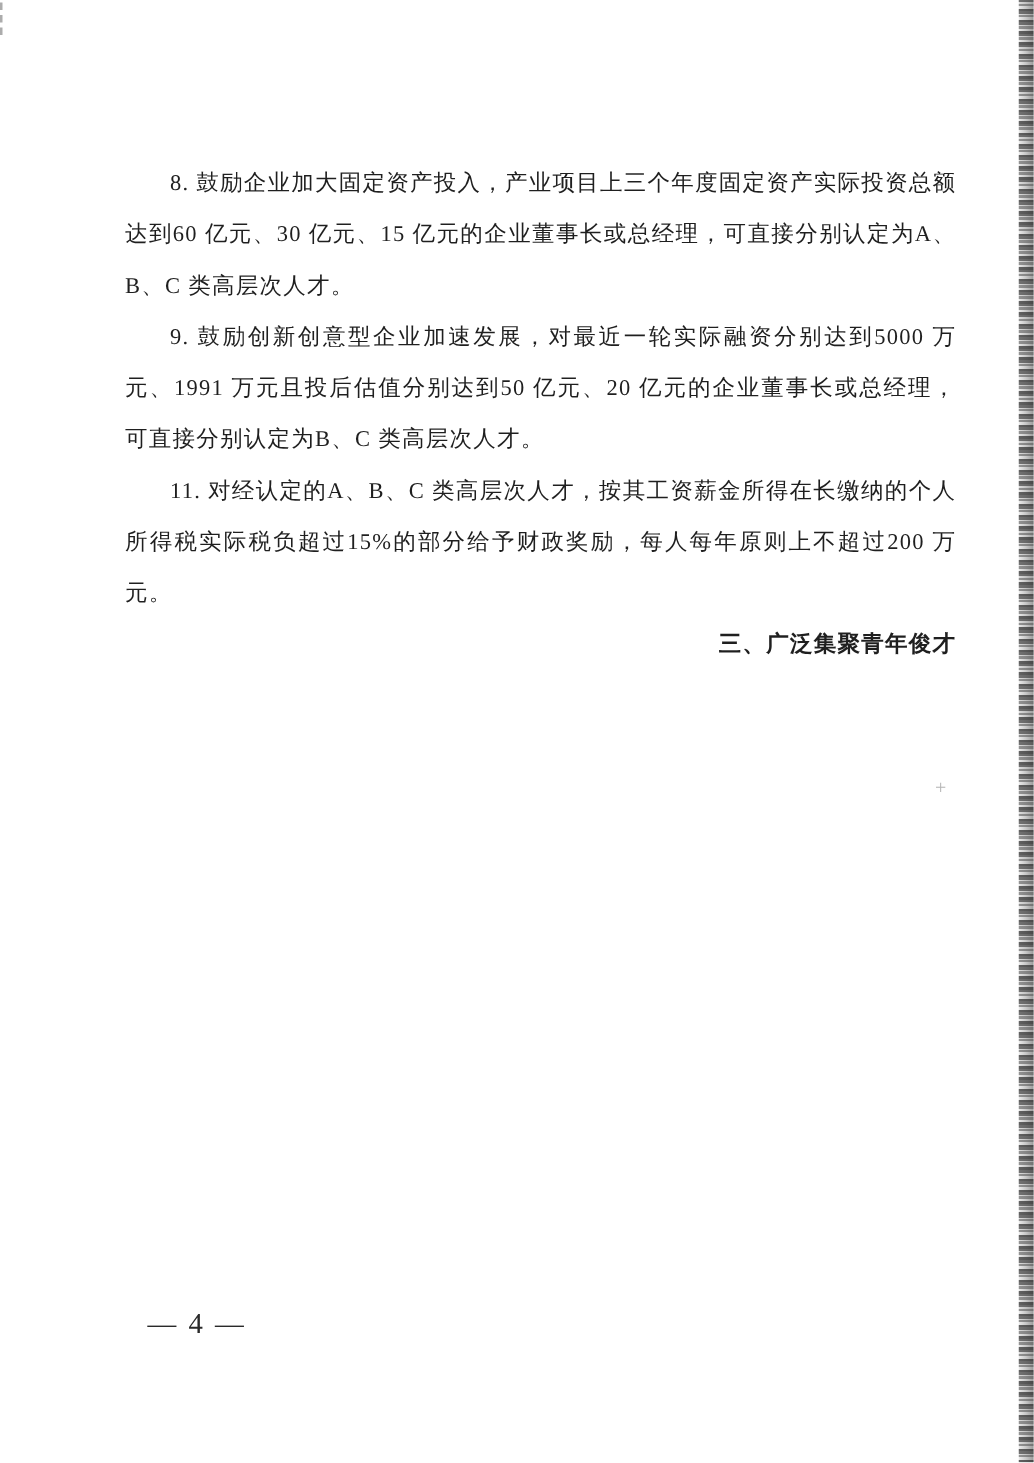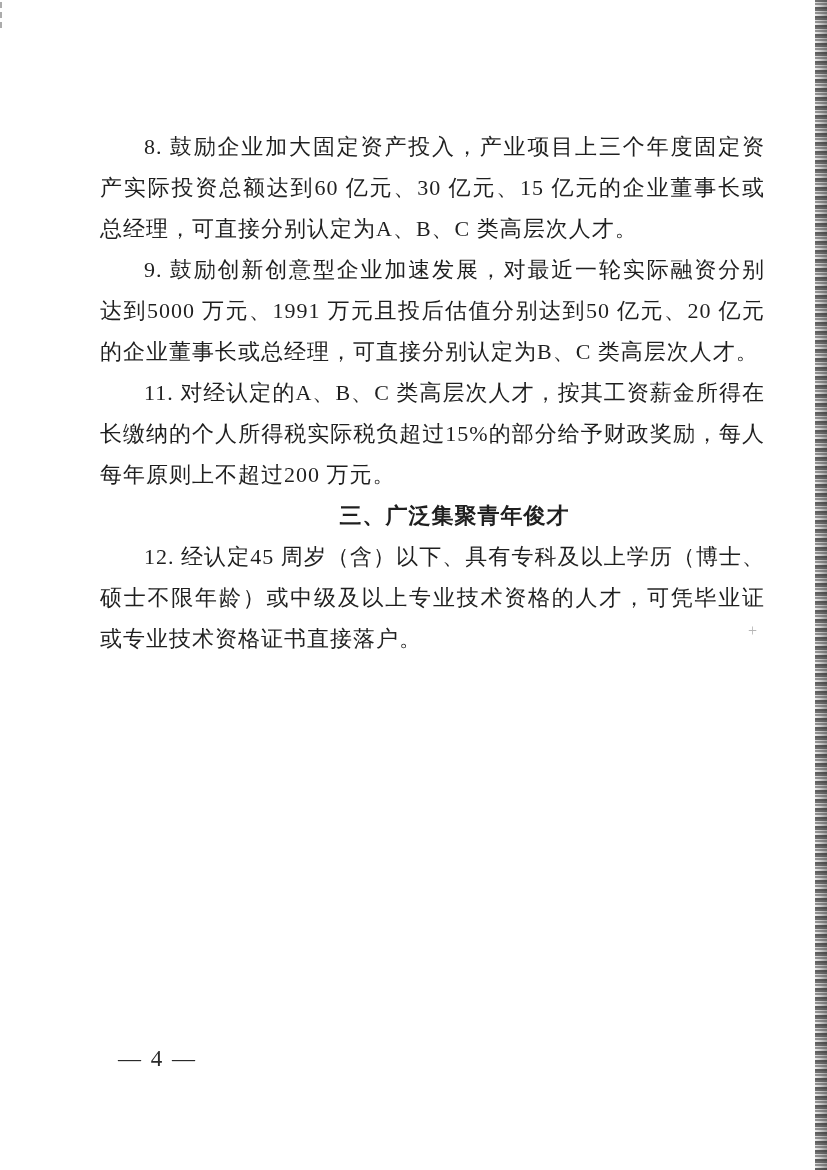--- a/index.html
+++ b/index.html
@@ -18,30 +18,30 @@
   }
   .content {
     position: absolute;
     left: 100px;
     top: 126px;
     width: 665px;
   }
   .content p, .content h2 {
     margin: 0;
     padding: 0;
-    font-size: 22px;
+    font-size: 18px;
     line-height: 41px;
     font-weight: normal;
     text-align: justify;
     text-indent: 2em;
     letter-spacing: 1px;
   }
   .content h2.heading {
     font-weight: bold;
-    text-align: center;
+    text-align: right;
   }
   .footer {
     position: absolute;
     left: 118px;
     top: 1046px;
     font-size: 23px;
     letter-spacing: 2px;
     color: #2a2a2a;
   }
   
@@ -82,21 +82,20 @@
 </head>
 <body>
 
 <div class="page">
 
   <div class="content">
     <p class="body">8. 鼓励企业加大固定资产投入，产业项目上三个年度固定资产实际投资总额达到60 亿元、30 亿元、15 亿元的企业董事长或总经理，可直接分别认定为A、B、C 类高层次人才。</p>
     <p class="body">9. 鼓励创新创意型企业加速发展，对最近一轮实际融资分别达到5000 万元、1991 万元且投后估值分别达到50 亿元、20 亿元的企业董事长或总经理，可直接分别认定为B、C 类高层次人才。</p>
     <p class="body">11. 对经认定的A、B、C 类高层次人才，按其工资薪金所得在长缴纳的个人所得税实际税负超过15%的部分给予财政奖励，每人每年原则上不超过200 万元。</p>
     <h2 class="heading">三、广泛集聚青年俊才</h2>
-    <p class="body">12. 经认定45 周岁（含）以下、具有专科及以上学历（博士、硕士不限年龄）或中级及以上专业技术资格的人才，可凭毕业证或专业技术资格证书直接落户。</p>
   </div>
 
   <div class="footer">— 4 —</div>
 
   <div class="scan-edge"></div>
 
   <div class="scan-corner"></div>
 
   <div class="scan-plus">+</div>
 

